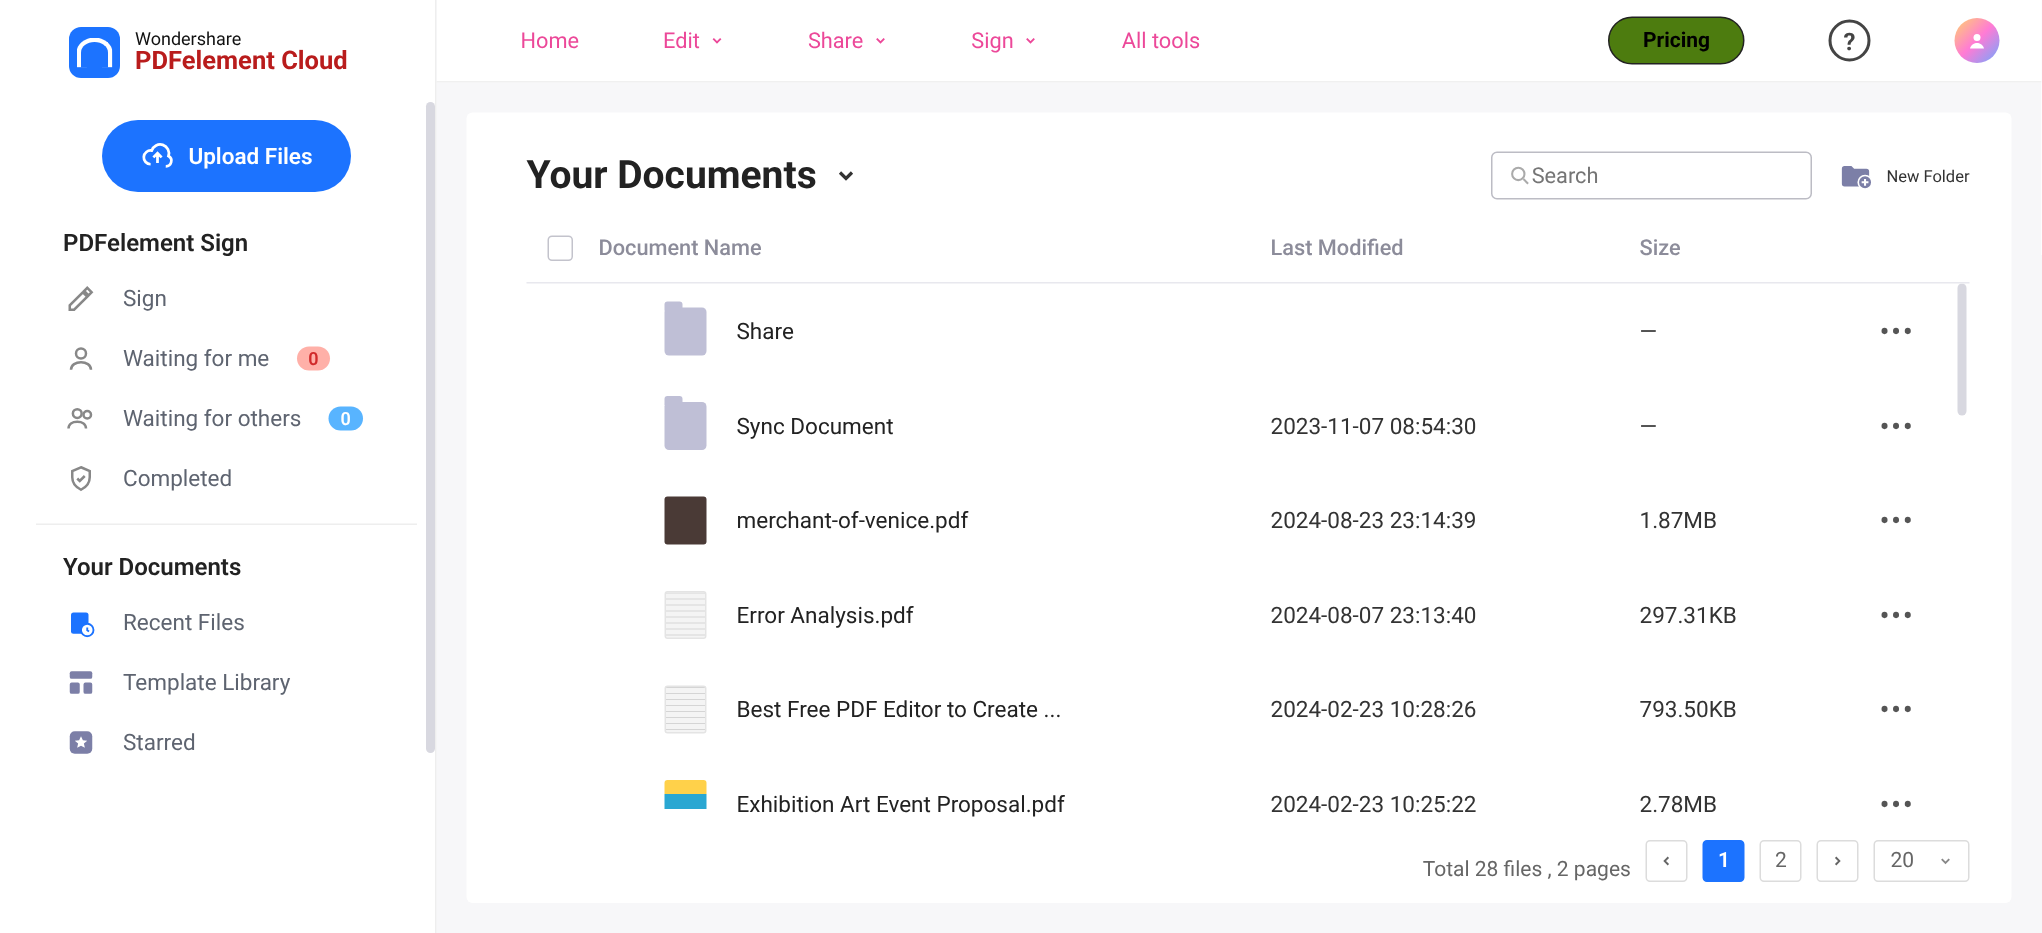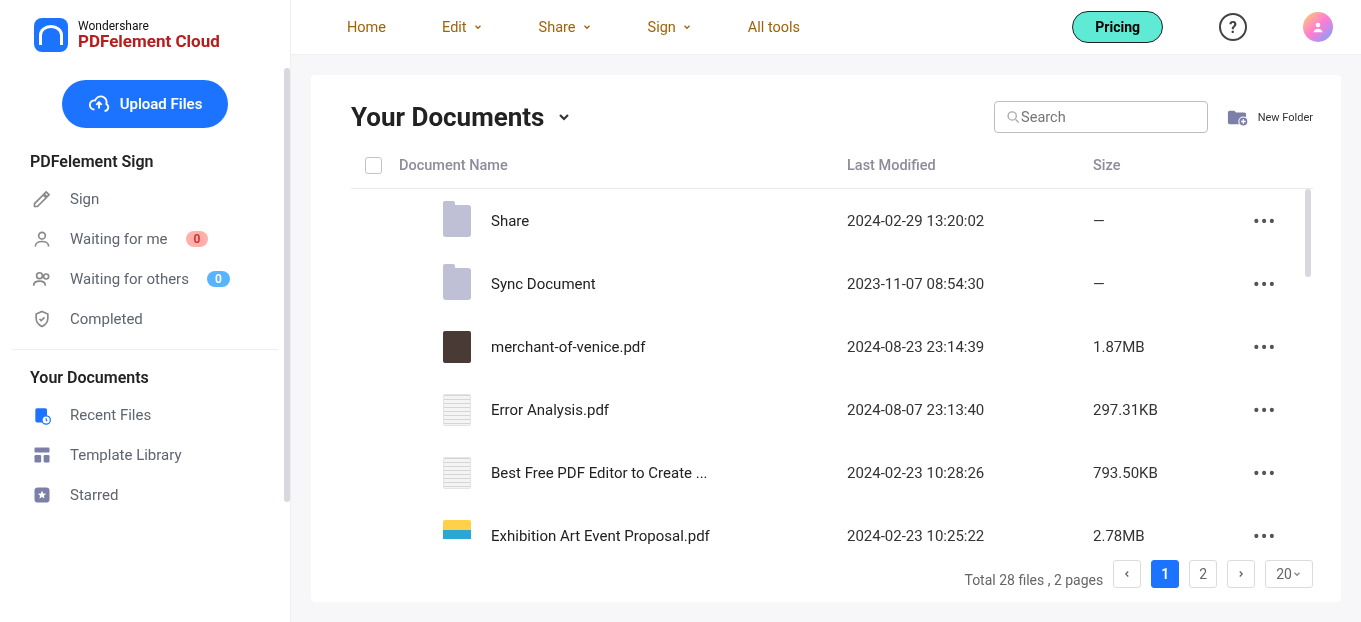--- a/index.html
+++ b/index.html
@@ -1,20 +1,20 @@
 <!DOCTYPE html>
 <html><head>
 <meta charset="utf-8">
 <style>
 * { margin: 0; padding: 0; box-sizing: border-box; font-family: -apple-system, BlinkMacSystemFont, "Segoe UI", Roboto, sans-serif; }
 html, body { width: 1361px; height: 622px; overflow: hidden; background: #fff; }
 .app { display: flex; height: 622px; }
 
 
-.sidebar { width: 291px; height: 100%; border-right: 1px solid #eee; position: relative; }
+.sidebar { width: 291px; height: 100%; border-right: 1px solid #eee; position: relative; padding-left: 12px; }
 .sidebar-scroll { position:absolute; right:0; top:68px; bottom:120px; width:6px; background:#d8d8e0; border-radius:3px; }
 .logo-row { display:flex; align-items:center; gap:10px; padding: 18px 34px 6px; }
 .logo-mark { width:34px; height:34px; background:#1c73ff; border-radius:8px; position:relative; }
 .logo-mark::after{content:"";position:absolute;inset:7px 5px;border:3px solid #fff;border-radius:50% 50% 0 0; border-bottom:none; transform:rotate(0deg);}
 .logo-text-small { font-size:12px; color:#111; line-height:1;}
 .logo-text-big { font-size:17px; font-weight:700; color:#b91c1c; line-height:1.1;}
 .upload-wrap { display:flex; justify-content:center; padding: 22px 0 18px;}
 .upload-btn { display:flex; align-items:center; gap:10px; background:#1c73ff; color:#fff; font-weight:600; font-size:15px; border:none; border-radius:24px; padding: 13px 26px; cursor:pointer;}
 .upload-btn svg { width:22px; height:22px; }
 .section-title { font-size:16px; font-weight:600; color:#222; padding: 6px 30px 8px; }
@@ -25,23 +25,23 @@
 .badge { font-size:12px; padding:1px 8px; border-radius:10px; font-weight:600;}
 .badge-red { background:#ffb0a8; color:#d12a2a; }
 .badge-blue { background:#58b4ff; color:#fff; }
 .sep{ height:1px; background:#eee; margin:10px 12px 12px;}
 .doc-icon-bg{ width:20px; height:20px; background:#1c73ff; border-radius:4px; position:relative;}
 .doc-icon-bg::after{content:"";position:absolute;left:4px;right:4px;top:8px;height:4px;background:#fff;border-radius:1px;}
 
 
 .main { flex:1; display:flex; flex-direction:column; background:#f7f7f9;}
 .topbar { height:55px; background:#fff; display:flex; align-items:center; padding:0 28px 0 56px; gap:56px; border-bottom:1px solid #f0f0f0;}
-.top-link{ color:#a16207; font-size:14.5px; cursor:pointer; display:flex; align-items:center; gap:6px;}
+.top-link{ color:#ec4899; font-size:14.5px; cursor:pointer; display:flex; align-items:center; gap:6px;}
 .top-spacer{ flex:1;}
-.pricing-btn{ border:1.5px solid #222; background:#5eead4; border-radius:22px; padding:7px 22px; font-weight:700; font-size:14px; cursor:pointer;}
+.pricing-btn{ border:1.5px solid #222; background:#4d7c0f; border-radius:22px; padding:7px 22px; font-weight:700; font-size:14px; cursor:pointer;}
 .help-icon{ width:28px;height:28px;border:2px solid #444;border-radius:50%;display:flex;align-items:center;justify-content:center;color:#444;font-weight:700;cursor:pointer;}
 .avatar{ width:30px;height:30px;border-radius:50%;background:linear-gradient(135deg,#ffd36b,#ff7bd5,#6ea8ff);display:flex;align-items:center;justify-content:center;cursor:pointer;}
 .avatar svg{width:16px;height:16px;color:#fff;}
 
 
 .content { margin:20px; background:#fff; border-radius:4px; flex:1; display:flex; flex-direction:column; padding:26px 28px 8px 40px; position:relative; min-height:0;}
 .header-row{ display:flex; align-items:center;}
 .page-title{ font-size:26px; font-weight:700; color:#222; display:flex; align-items:center; gap:12px;}
 .hdr-spacer{flex:1;}
 .search-wrap{ display:flex; align-items:center; border:1px solid #bcbcc4; border-radius:4px; padding:6px 10px; width:214px; gap:0;}
@@ -66,21 +66,21 @@
 .thumb-light{ background:#f4f4f4; border:1px solid #e4e4e4; background-image:linear-gradient(#d5d5d5 1px,transparent 1px);background-size:100% 4px; background-position:0 4px;}
 .thumb-color{ background: linear-gradient(#ffd14a 30%, #2aa7d2 30% 60%, #fff 60%);}
 .row .col-name{ display:flex; align-items:center; padding-left:44px;}
 .row .name-text{ color:#222;}
 .row .dots{ width:24px; color:#555; cursor:pointer; font-size:20px; letter-spacing:1px; text-align:center;}
 .vscroll{ position:absolute; right:2px; top:0; width:6px; height:88px; background:#d8d8e0; border-radius:3px;}
 
 .pager{ display:flex; align-items:flex-end; justify-content:flex-end; gap:10px; padding:12px 0 6px; color:#666; font-size:14px;}
 .pg-btn{ width:28px;height:28px;border:1px solid #dcdcdc;border-radius:3px;display:flex;align-items:center;justify-content:center;cursor:pointer;background:#fff;color:#666;}
 .pg-btn.cur{ background:#1c73ff; color:#fff; border-color:#1c73ff; font-weight:600;}
-.pg-size{ height:28px;border:1px solid #dcdcdc;border-radius:3px;display:flex;align-items:center;gap:0;padding:0 10px;cursor:pointer;}
+.pg-size{ height:28px;border:1px solid #dcdcdc;border-radius:3px;display:flex;align-items:center;gap:16px;padding:0 10px;cursor:pointer;}
 .chev{ width:10px;height:10px; }
 </style>
 </head>
 <body>
 
 <div class="app">
 
   <aside class="sidebar">
     <div class="logo-row">
       <div class="logo-mark"></div>
@@ -244,21 +244,20 @@
         <div class="col-act"></div>
       </div>
 
       <div class="rows" id="rows">
         <div class="row">
             <div class="col-chk"></div>
             <div class="col-name">
               <div class="file-thumb thumb-folder"></div>
               <span class="name-text">Share</span>
             </div>
-            <div class="col-mod">2024-02-29 13:20:02</div>
             <div class="col-size">—</div>
             <div class="col-act"><span class="dots">•••</span></div>
           </div>
           <div class="row">
             <div class="col-chk"></div>
             <div class="col-name">
               <div class="file-thumb thumb-folder"></div>
               <span class="name-text">Sync Document</span>
             </div>
             <div class="col-mod">2023-11-07 08:54:30</div>

